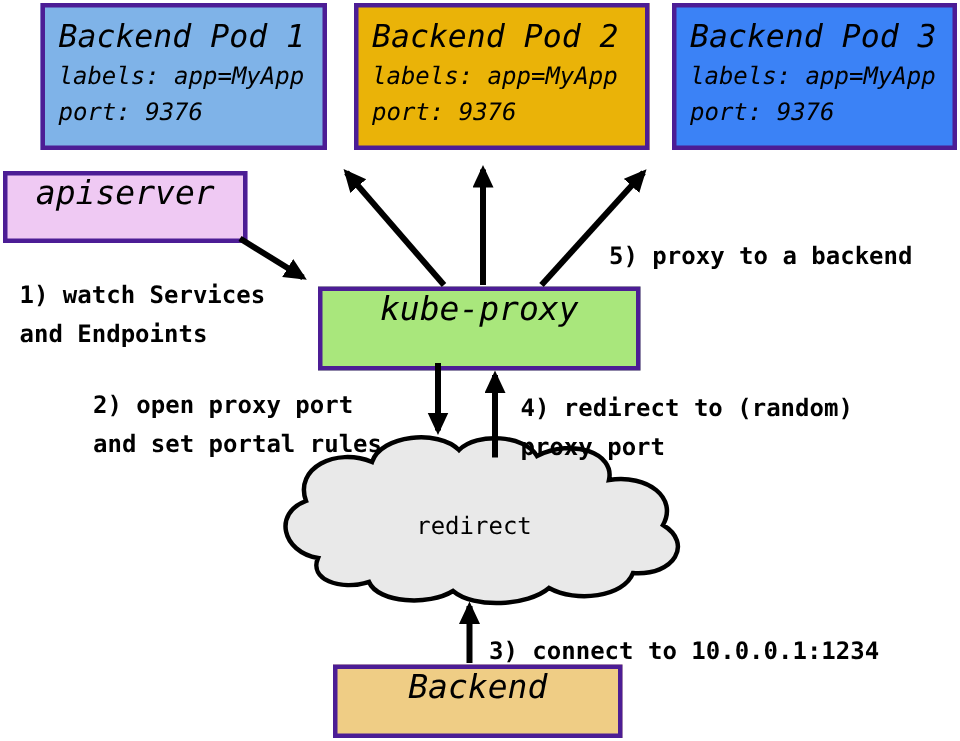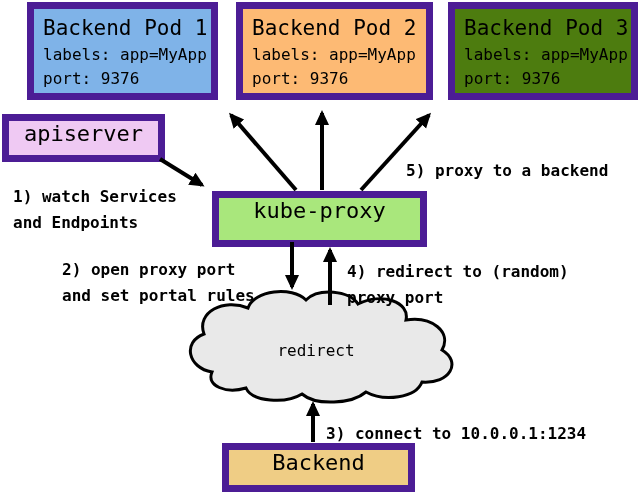--- a/index.html
+++ b/index.html
@@ -4,21 +4,21 @@
 <style>
   html,body { margin:0; padding:0; background:#ffffff; }
   .canvas {
     position:relative; width:640px; height:494px; background:#ffffff;
     font-family:"DejaVu Sans Mono", monospace; color:#000; overflow:hidden;
   }
   svg.layer { position:absolute; left:0; top:0; width:640px; height:494px; pointer-events:none; }
   #cloud-layer { z-index:1; }
   #arrow-layer { z-index:3; }
   .node {
-    position:absolute; box-sizing:border-box; border:7px solid #4c1d95; z-index:2;
+    position:absolute; box-sizing:border-box; border:3px solid #4c1d95; z-index:2;font-style:italic;
   }
   .pod { padding:4px 8px 0 9px; }
   .pod .pod-title { font-size:21px; line-height:30px; white-space:nowrap; }
   .pod .pod-line  { font-size:16px; line-height:24px; white-space:nowrap; }
   .pod .pod-line:first-of-type { margin-top:6px; }
   .titlebox { display:flex; justify-content:center; }
   .titlebox .title { font-size:22px; white-space:nowrap; }
   .annotation {
     position:absolute; z-index:2; font-weight:bold; font-size:16px;
     line-height:26px; white-space:pre-line;margin-top:12px;
@@ -64,27 +64,27 @@
       <line x1="313" y1="442" x2="313" y2="404" marker-end="url(#ah)"></line>
     </g>
   </svg>
 
   <div class="node pod" style="left: 27px; top: 2px; width: 191px; height: 98px; background: rgb(127, 179, 232);">
     <div class="pod-title">Backend Pod 1</div>
     <div class="pod-line">labels: app=MyApp</div>
     <div class="pod-line">port: 9376</div>
   </div>
 
-  <div class="node pod" style="left: 236px; top: 2px; width: 197px; height: 98px; background: #fdba74;">
+  <div class="node pod" style="left: 236px; top: 2px; width: 197px; height: 98px; background: #eab308;">
     <div class="pod-title">Backend Pod 2</div>
     <div class="pod-line">labels: app=MyApp</div>
     <div class="pod-line">port: 9376</div>
   </div>
 
-  <div class="node pod" style="left: 448px; top: 2px; width: 190px; height: 98px; background: #4d7c0f;">
+  <div class="node pod" style="left: 448px; top: 2px; width: 190px; height: 98px; background: #3b82f6;">
     <div class="pod-title">Backend Pod 3</div>
     <div class="pod-line">labels: app=MyApp</div>
     <div class="pod-line">port: 9376</div>
   </div>
 
   <div class="node titlebox" style="left: 2px; top: 114px; width: 163px; height: 48px; background: rgb(239, 201, 243);">
     <span class="title">apiserver</span>
   </div>
 
   <div class="node titlebox" style="left: 212px; top: 191px; width: 215px; height: 56px; background: rgb(169, 231, 124);">

